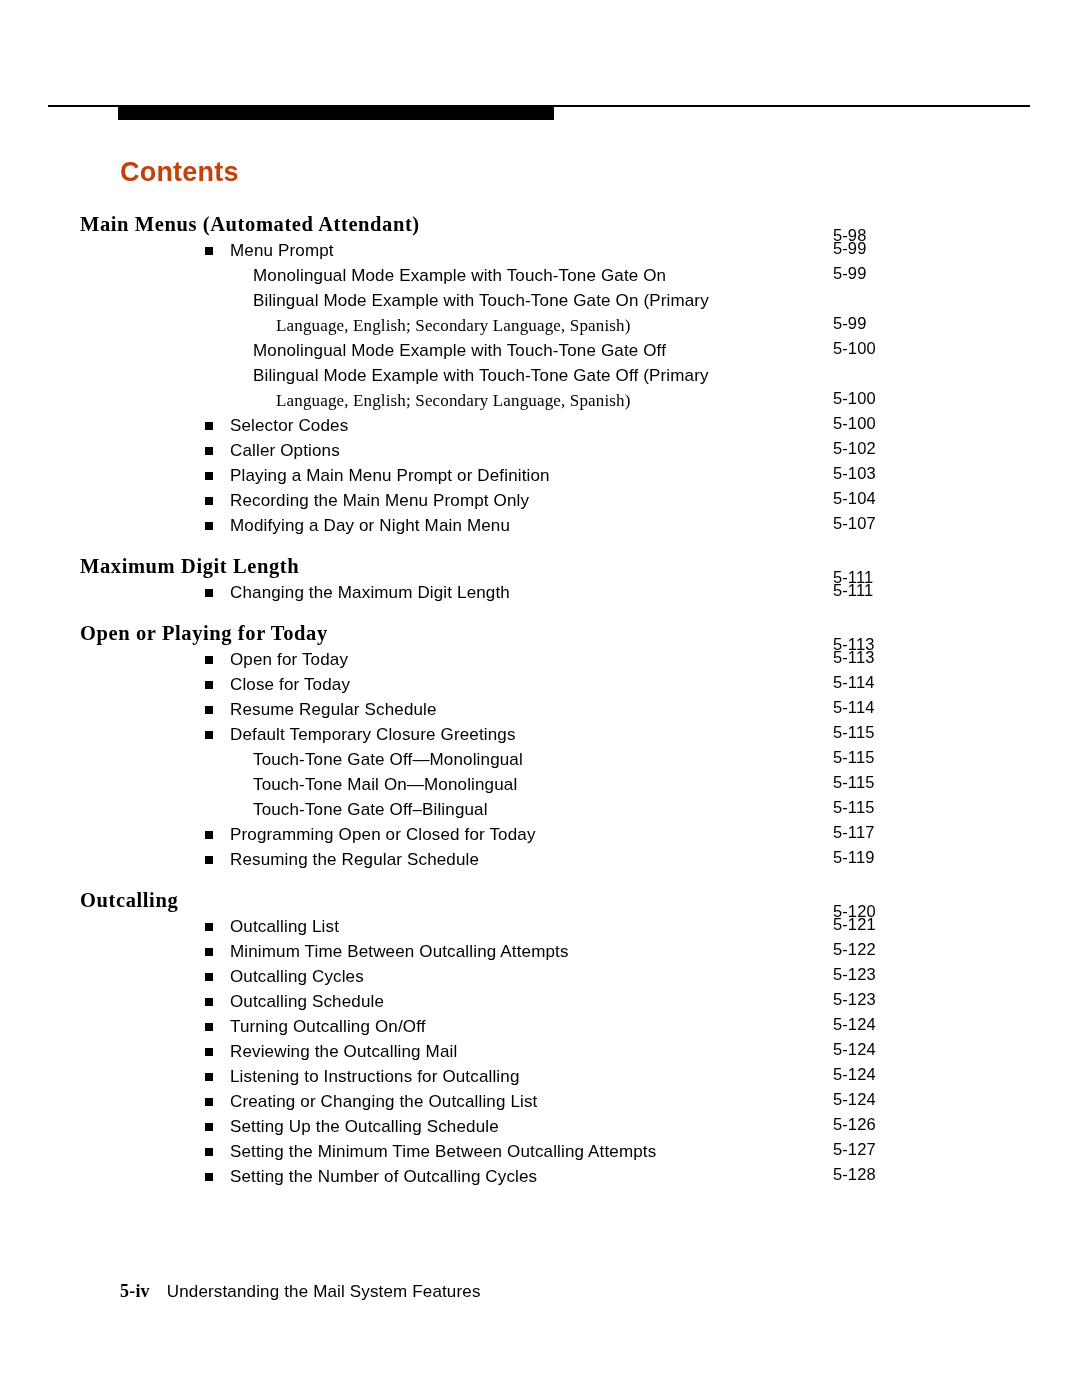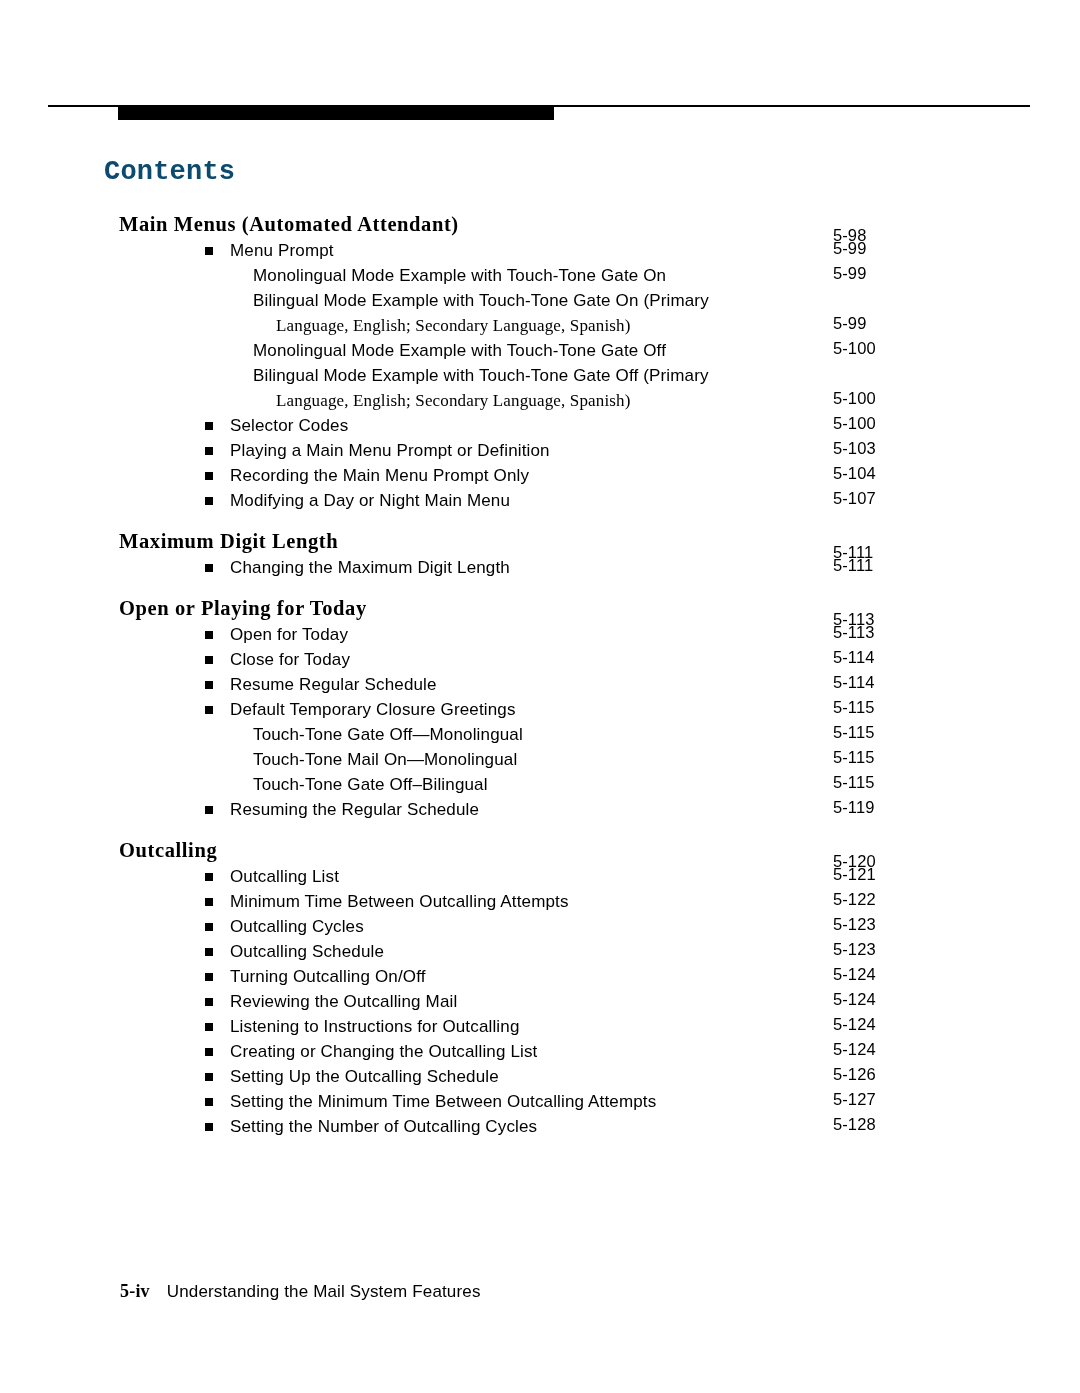--- a/index.html
+++ b/index.html
@@ -36,27 +36,27 @@
     left: 118px;
     top: 106px;
     width: 436px;
     height: 14px;
     background: #000;
   }
 
   
   .contents-title {
     position: absolute;
-    left: 104px;
+    left: 120px;
     top: 157px;
-    font-family: Liberation Mono, monospace;
+    font-family: Liberation Sans, sans-serif;
     font-weight: bold;
     font-size: 27px;
     letter-spacing: 0.2px;
-    color: #0c4a6e;
+    color: #c2410c;
   }
 
   
   .toc {
     position: absolute;
     left: 0;
     top: 196px;
     width: 1080px;
   }
 
@@ -83,21 +83,21 @@
 
   
   .row.heading {
     margin-top: 14px;
   }
   .row.heading .label {
     font-family: "Liberation Serif", serif;
     font-weight: bold;
     font-size: 20.5px;
     letter-spacing: 0.6px;
-    padding-left: 119px;
+    padding-left: 80px;
     line-height: 28px;
   }
   .row.heading .pageno {
     top: 16px;
   }
 
   
   .row.bullet .label {
     padding-left: 230px;
     font-size: 17px;
@@ -197,20 +197,25 @@
         <span class="label"><span class="line1">Bilingual Mode Example with Touch-Tone Gate Off (Primary</span><span class="line2">Language, English; Secondary Language, Spanish)</span></span>
         <span class="pageno">5-100</span>
       </div>
       <div class="row bullet">
         <span class="bullet-mark"></span>
         <span class="label">Selector Codes</span>
         <span class="pageno">5-100</span>
       </div>
       <div class="row bullet">
         <span class="bullet-mark"></span>
+        <span class="label">Caller Options</span>
+        <span class="pageno">5-102</span>
+      </div>
+      <div class="row bullet">
+        <span class="bullet-mark"></span>
         <span class="label">Playing a Main Menu Prompt or Definition</span>
         <span class="pageno">5-103</span>
       </div>
       <div class="row bullet">
         <span class="bullet-mark"></span>
         <span class="label">Recording the Main Menu Prompt Only</span>
         <span class="pageno">5-104</span>
       </div>
       <div class="row bullet">
         <span class="bullet-mark"></span>
@@ -257,20 +262,25 @@
       <div class="row sub">
         <span class="label">Touch-Tone Mail On—Monolingual</span>
         <span class="pageno">5-115</span>
       </div>
       <div class="row sub">
         <span class="label">Touch-Tone Gate Off–Bilingual</span>
         <span class="pageno">5-115</span>
       </div>
       <div class="row bullet">
         <span class="bullet-mark"></span>
+        <span class="label">Programming Open or Closed for Today</span>
+        <span class="pageno">5-117</span>
+      </div>
+      <div class="row bullet">
+        <span class="bullet-mark"></span>
         <span class="label">Resuming the Regular Schedule</span>
         <span class="pageno">5-119</span>
       </div>
       <div class="row heading">
         <span class="label">Outcalling</span>
         <span class="pageno">5-120</span>
       </div>
       <div class="row bullet">
         <span class="bullet-mark"></span>
         <span class="label">Outcalling List</span>

